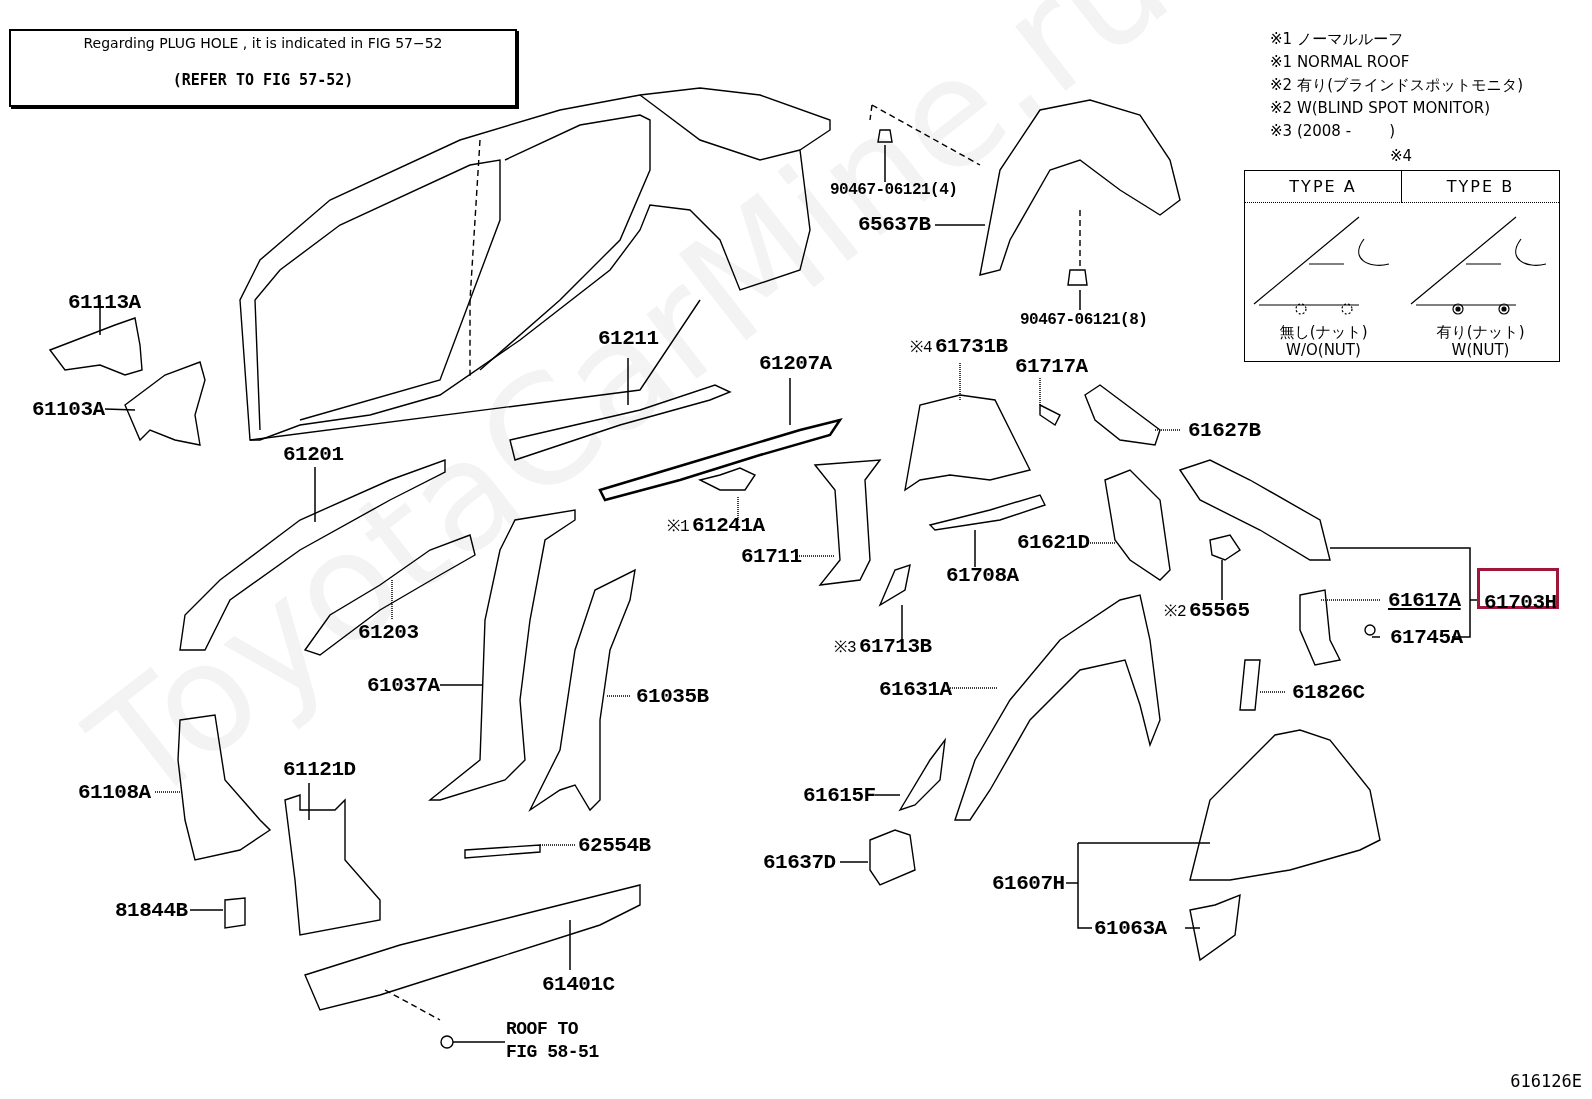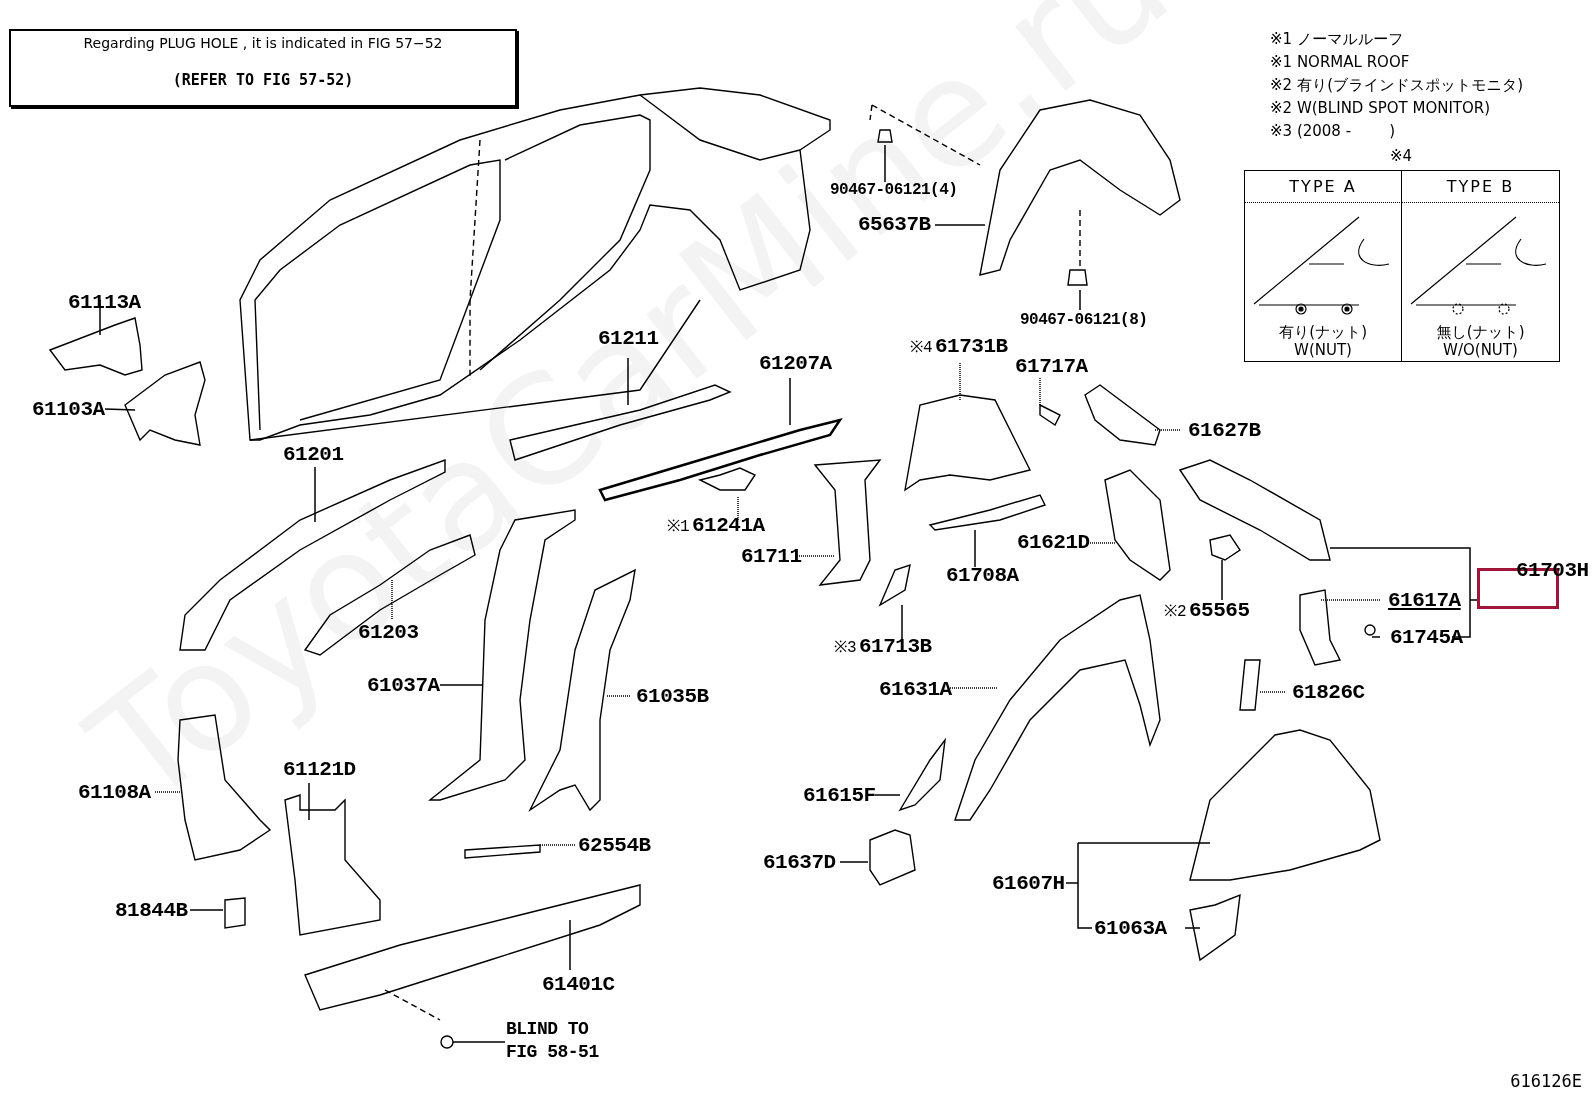--- a/index.html
+++ b/index.html
@@ -170,42 +170,42 @@
   <div>※1 NORMAL ROOF</div>
   <div>※2 有り(ブラインドスポットモニタ)</div>
   <div>※2 W(BLIND SPOT MONITOR)</div>
   <div style="white-space:pre">※3 (2008 -        )</div>
   <div class="mk4">※4</div>
 </div>
 
 <div class="type-table">
   <div class="cell hd">TYPE A</div>
   <div class="cell hd r">TYPE B</div>
+  <div class="cell r">
+    <svg width="150" height="110" viewBox="0 0 150 110" fill="none" stroke="#000" stroke-width="1.2">
+      <path d="M5,95 L110,8 M10,96 L60,96 L110,96 M60,55 L95,55 M115,30 C100,50 120,60 140,55"></path>
+      <circle cx="52" cy="100" r="5" stroke-dasharray="2,2"></circle>
+        <circle cx="98" cy="100" r="5" stroke-dasharray="2,2"></circle>
+    </svg>
+    <div class="cap">
+        <div>無し(ナット)</div>
+        <div>W/O(NUT)</div>
+      </div>
+  </div>
   <div class="cell">
     <svg width="150" height="110" viewBox="0 0 150 110" fill="none" stroke="#000" stroke-width="1.2">
       <path d="M5,95 L110,8 M10,96 L60,96 L110,96 M60,55 L95,55 M115,30 C100,50 120,60 140,55"></path>
       <circle cx="52" cy="100" r="5"></circle>
         <circle cx="98" cy="100" r="5"></circle>
       <circle cx="52" cy="100" r="2" fill="#000"></circle>
         <circle cx="98" cy="100" r="2" fill="#000"></circle>
     </svg>
     <div class="cap">
         <div>有り(ナット)</div>
         <div>W(NUT)</div>
-      </div>
-  </div>
-  <div class="cell r">
-    <svg width="150" height="110" viewBox="0 0 150 110" fill="none" stroke="#000" stroke-width="1.2">
-      <path d="M5,95 L110,8 M10,96 L60,96 L110,96 M60,55 L95,55 M115,30 C100,50 120,60 140,55"></path>
-      <circle cx="52" cy="100" r="5" stroke-dasharray="2,2"></circle>
-        <circle cx="98" cy="100" r="5" stroke-dasharray="2,2"></circle>
-    </svg>
-    <div class="cap">
-        <div>無し(ナット)</div>
-        <div>W/O(NUT)</div>
       </div>
   </div>
 </div>
 
 <div class="lbl" style="left:830px;top:182px;font-size:16px;">90467-06121(4)</div>
 <div class="lbl" style="left:858px;top:214px;">65637B</div>
 <div class="lbl" style="left:1020px;top:312px;font-size:16px;">90467-06121(8)</div>
 <div class="lbl" style="left:68px;top:292px;">61113A</div>
 <div class="lbl" style="left:32px;top:399px;">61103A</div>
 <div class="lbl" style="left:598px;top:328px;">61211</div>
@@ -214,33 +214,33 @@
 <div class="lbl" style="left:1015px;top:356px;">61717A</div>
 <div class="lbl" style="left:1188px;top:420px;">61627B</div>
 <div class="lbl" style="left:283px;top:444px;">61201</div>
 <div class="lbl" style="left:667px;top:515px;"><span class="mk">※1</span><span>61241A</span></div>
 <div class="lbl" style="left:741px;top:546px;">61711</div>
 <div class="lbl" style="left:946px;top:565px;">61708A</div>
 <div class="lbl" style="left:1017px;top:532px;">61621D</div>
 <div class="lbl" style="left:1164px;top:600px;"><span class="mk">※2</span><span>65565</span></div>
 <div class="lbl" style="left:1388px;top:590px;text-decoration:underline;">61617A</div>
 <div class="hl" style="border-color: rgb(160, 22, 58);"></div>
-<div class="lbl" style="left:1484px;top:560px;margin-left:32px;">61703H</div>
+<div class="lbl" style="left:1484px;top:592px;">61703H</div>
 <div class="lbl" style="left:1390px;top:627px;">61745A</div>
 <div class="lbl" style="left:358px;top:622px;">61203</div>
 <div class="lbl" style="left:834px;top:636px;"><span class="mk">※3</span><span>61713B</span></div>
 <div class="lbl" style="left:367px;top:675px;">61037A</div>
 <div class="lbl" style="left:636px;top:686px;">61035B</div>
 <div class="lbl" style="left:879px;top:679px;">61631A</div>
 <div class="lbl" style="left:1292px;top:682px;">61826C</div>
 <div class="lbl" style="left:78px;top:782px;">61108A</div>
 <div class="lbl" style="left:283px;top:759px;">61121D</div>
 <div class="lbl" style="left:803px;top:785px;">61615F</div>
 <div class="lbl" style="left:578px;top:835px;">62554B</div>
 <div class="lbl" style="left:763px;top:852px;">61637D</div>
 <div class="lbl" style="left:992px;top:873px;">61607H</div>
 <div class="lbl" style="left:115px;top:900px;">81844B</div>
 <div class="lbl" style="left:1094px;top:918px;">61063A</div>
 <div class="lbl" style="left:542px;top:974px;">61401C</div>
-<div class="lbl" style="left:506px;top:1020px;font-size:18px;">BLIND TO</div>
+<div class="lbl" style="left:506px;top:1020px;font-size:18px;">ROOF TO</div>
 <div class="lbl" style="left:506px;top:1043px;font-size:18px;">FIG 58-51</div>
 
 <div class="fig-no">616126E</div>
 
 </body></html>

